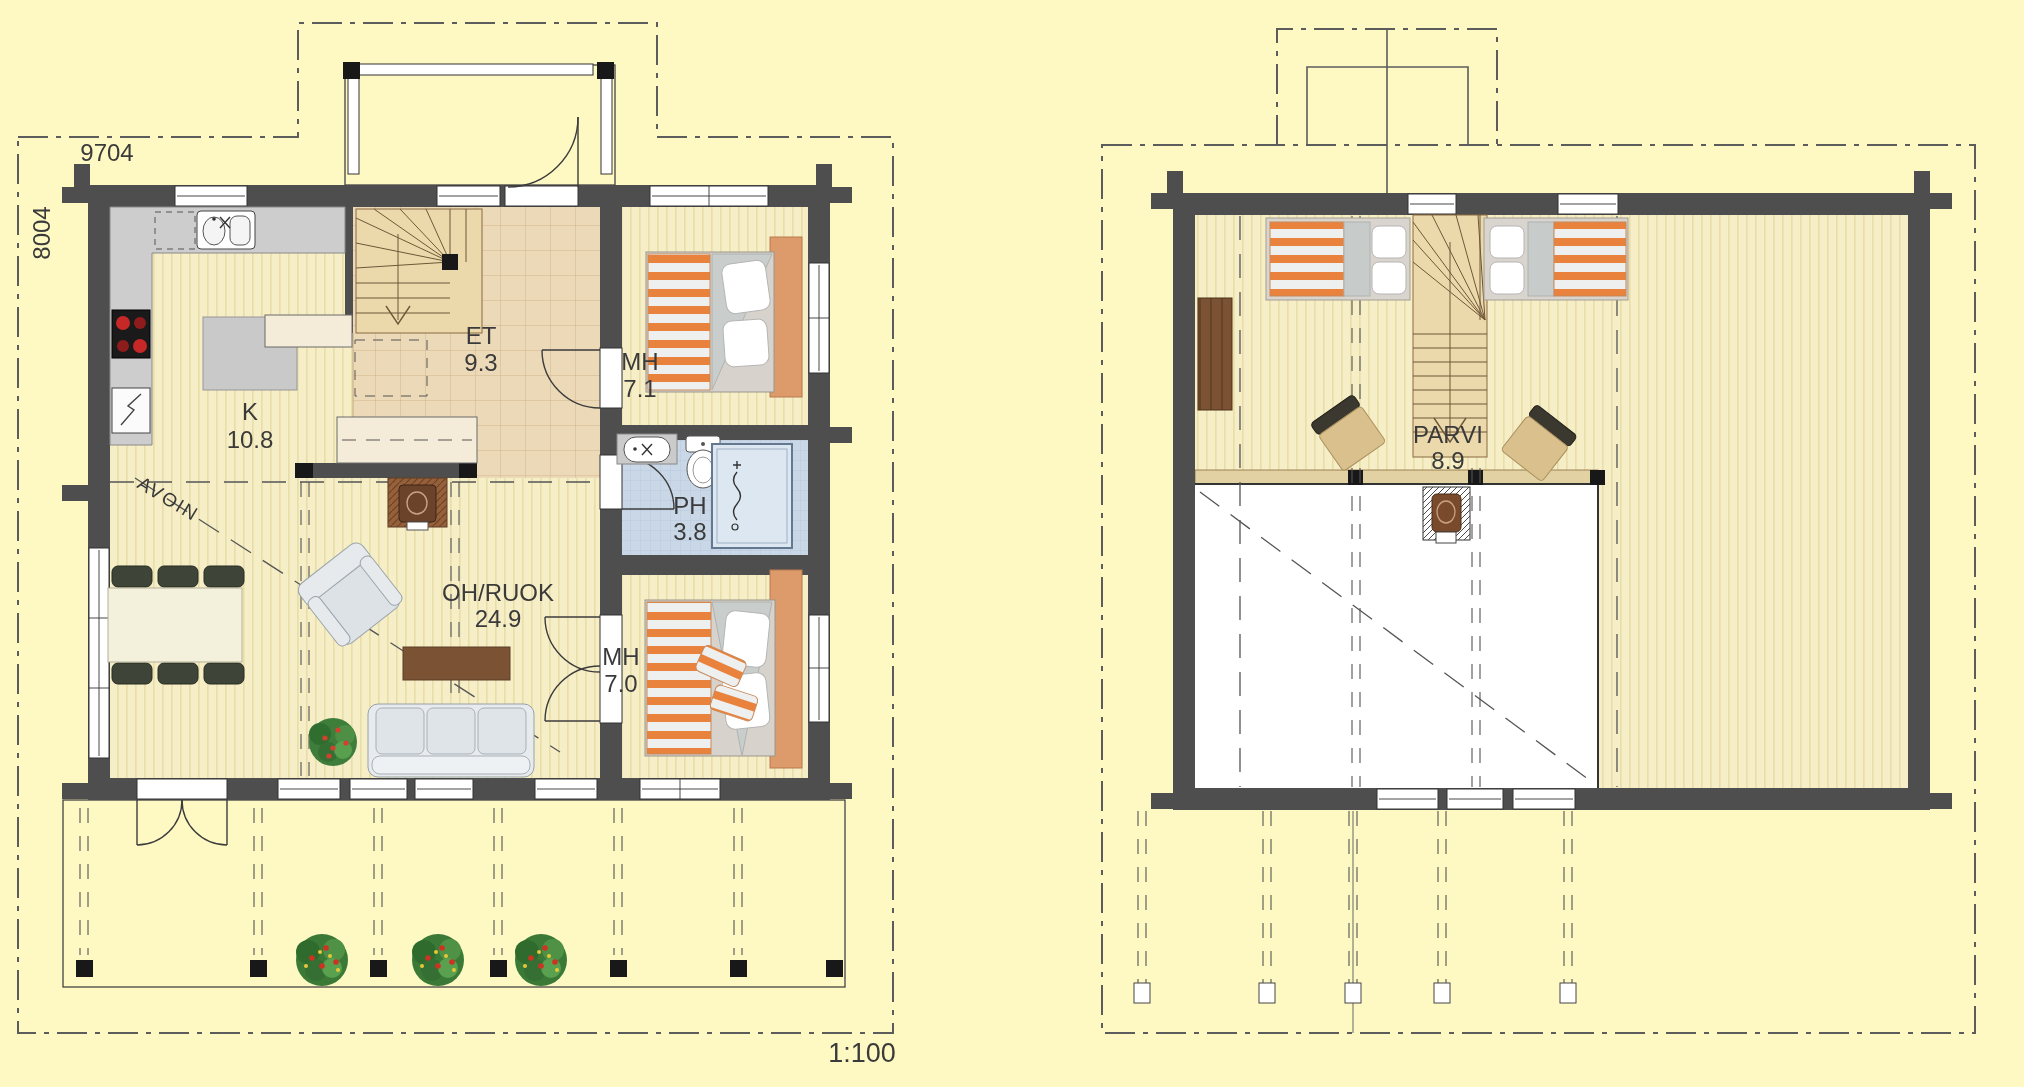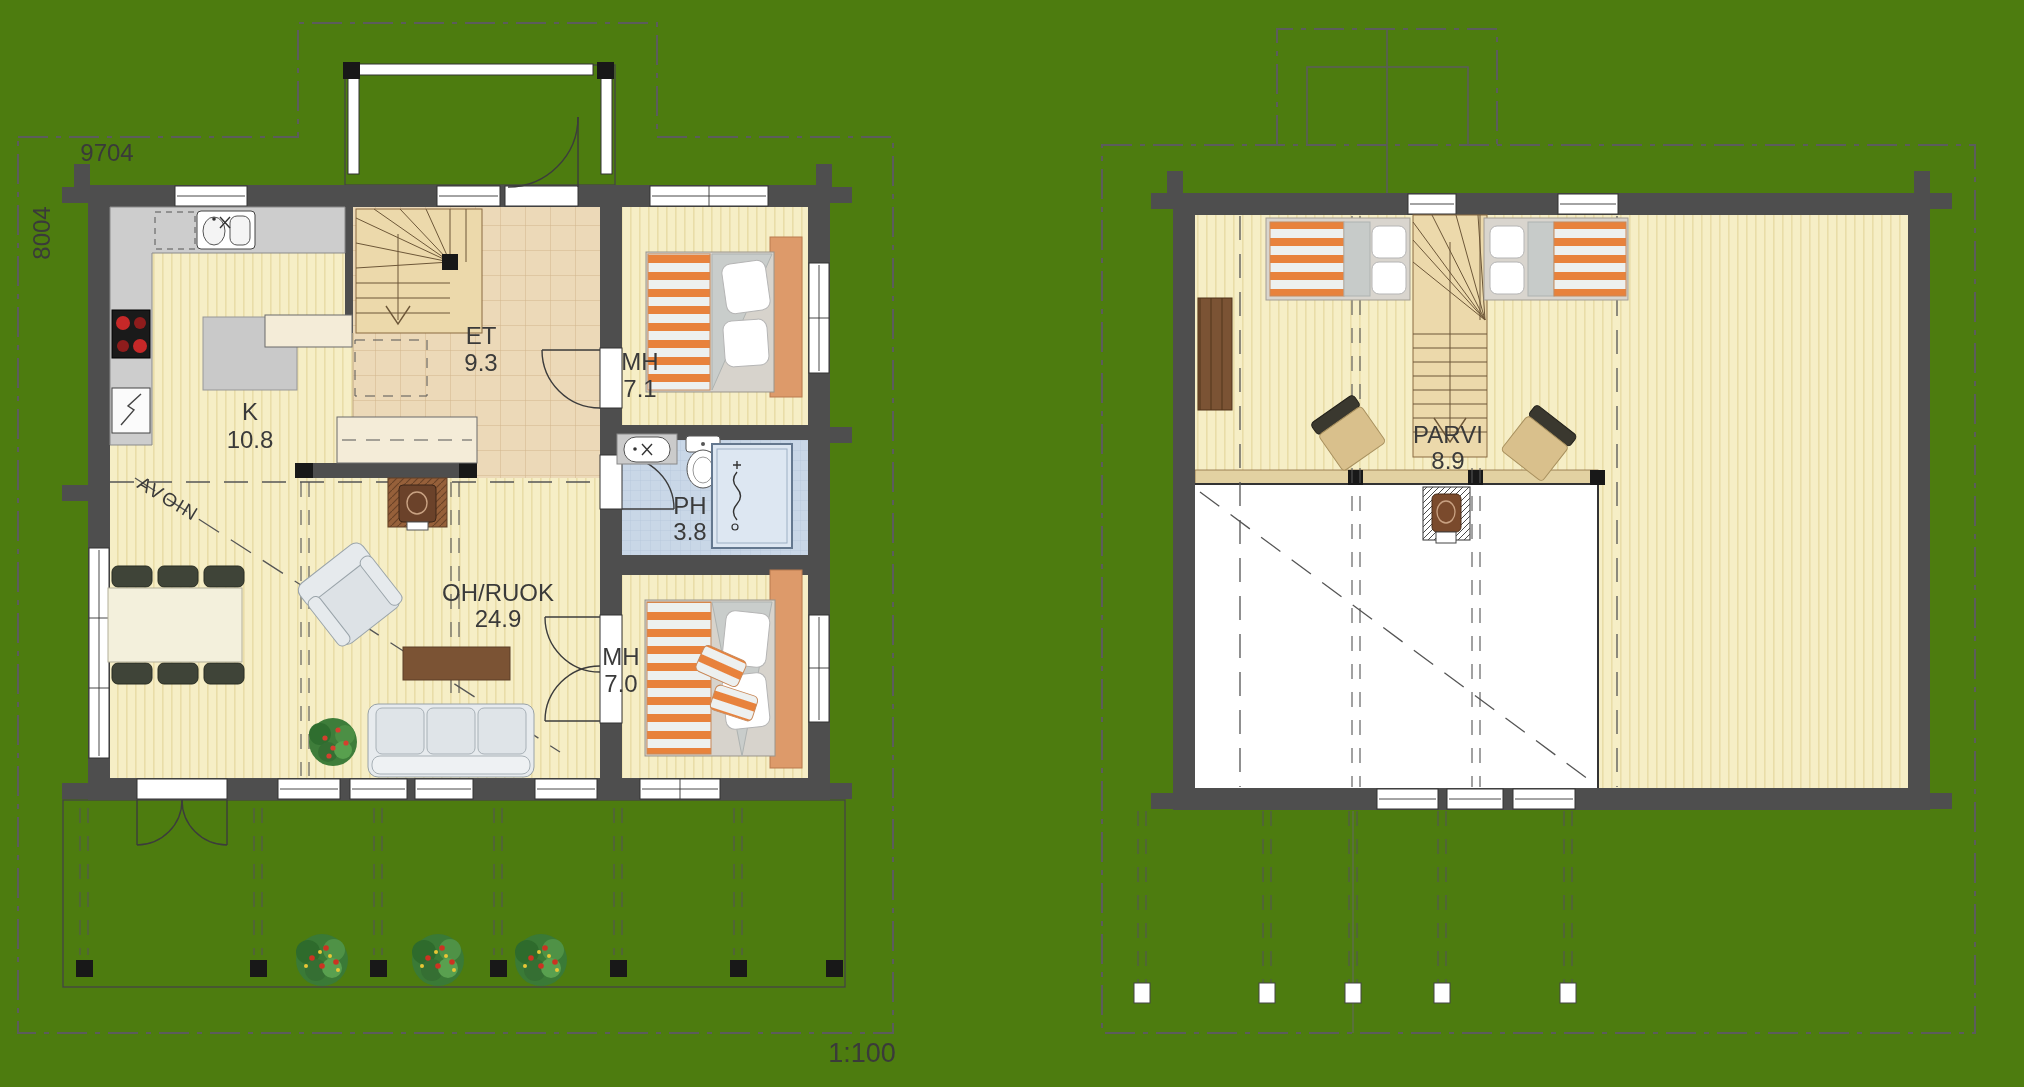--- a/index.html
+++ b/index.html
@@ -1,16 +1,16 @@
 <!DOCTYPE html>
 <html style="--wall: #4e4e4e; --floor: #f6eec6; --floorStripe: #e9dda8; --tile: #ecd9b8; --tileLine: #d2b68c; --wet: #c9d7e7; --wetLine: #b4c6da; --deck: #a9b288; --deckLine: #8d996c; --orange: #e8823c; --wood: #7b5334; --ink: #3a3a3a;"><head>
 <meta charset="utf-8">
 <style>
   html,body{margin:0;padding:0;background:#ffffff;}
-  .stage{width:2024px;height:1087px;position:relative;background:#4d7c0f;overflow:hidden;}
+  .stage{width:2024px;height:1087px;position:relative;background:#fef9c3;overflow:hidden;}
   svg{display:block;}
   text{font-family:"Liberation Sans",sans-serif;fill:var(--ink,#3a3a3a);}
   .lbl{font-size:24px;text-anchor:middle;}
   .dim{font-size:24px;text-anchor:middle;}
   .scale{font-size:27px;text-anchor:middle;}
   .avoin{font-size:19px;letter-spacing:2px;}
   .wall{fill:var(--wall,#4e4e4e);}
   .blk{fill:#181818;}
   .win{fill:#ffffff;stroke:#333;stroke-width:1;}
   .wline{stroke:#333;stroke-width:.9;fill:none;}

